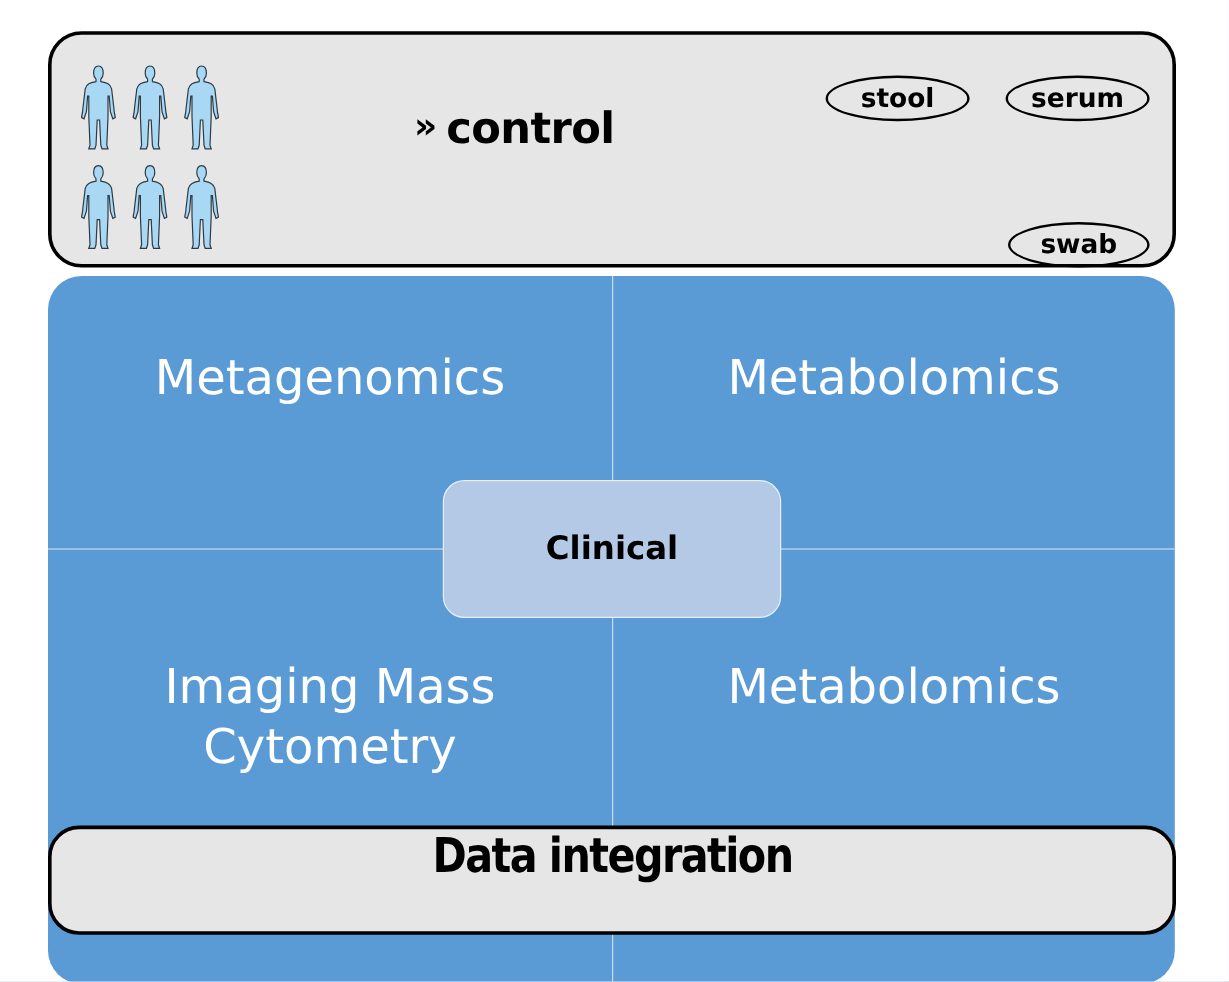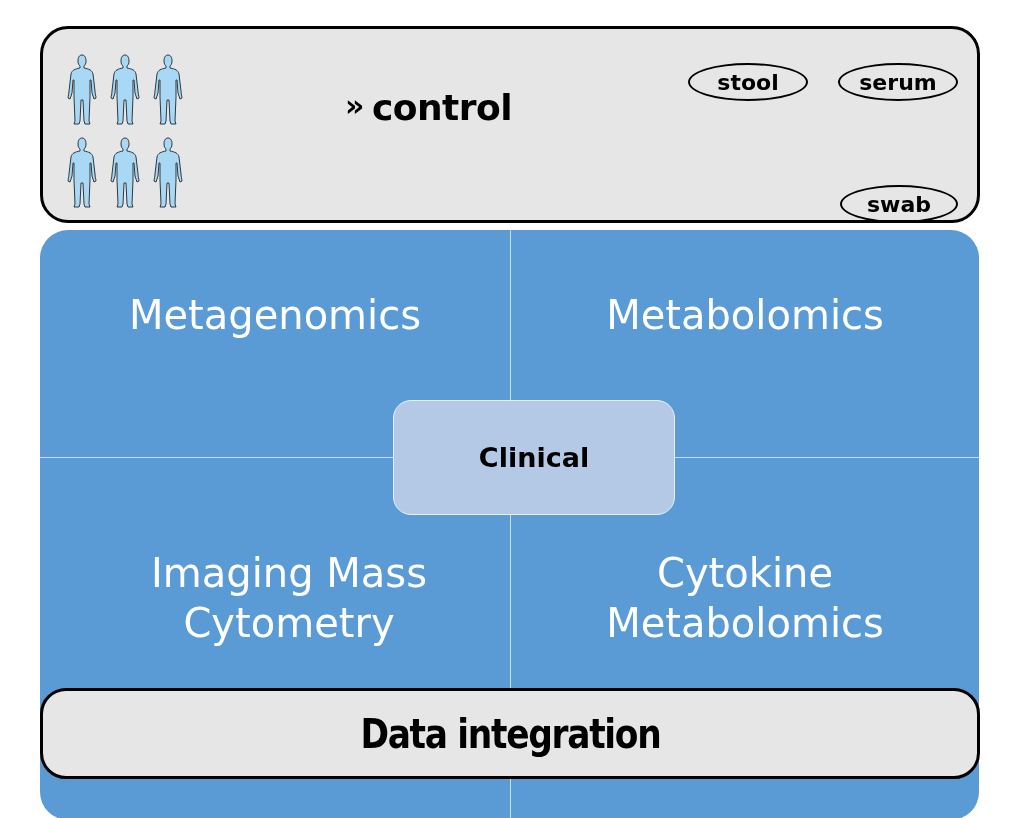--- a/index.html
+++ b/index.html
@@ -8,22 +8,22 @@
   .people { position:absolute; left:22px; top:24px; width:130px; height:150px; }
   .person { position:absolute; width:34px; height:72px; }
   .groups { position:absolute; left:282px; top:48px; }
   .group-line { font-family:"DejaVu Sans", sans-serif; font-weight:bold; font-size:36px; color:#000; line-height:58px; letter-spacing:-0.5px;margin-left:20px; }
   .group-line .chev { font-size:30px; margin-right:8px; vertical-align:4px; }
   .sample { position:absolute; height:38px; border:2px solid #000; border-radius:50%; display:flex; align-items:center; justify-content:center; font-weight:bold; font-size:22px; color:#000; box-sizing:border-box; }
   .panel { position:absolute; left:40px; top:230px; width:939px; height:590px; background:#5b9bd5; border-radius:28px; overflow:hidden; }
   .vdiv { position:absolute; left:470px; top:0; width:1px; height:100%; background:#c5dcf1; }
   .hdiv { position:absolute; left:0; top:227px; width:100%; height:1px; background:#c5dcf1; }
   .quad { position:absolute; width:470px; color:#ffffff; font-size:40px; text-align:center; line-height:50px; }
-  .center-box { position:absolute; left:329px; top:170px; width:280px; height:113px; background:#b4c9e6; border:1px solid #e9f0f9; border-radius:18px; display:flex; flex-direction:column; align-items:center; justify-content:center; font-weight:bold; font-size:27px; color:#000; line-height:34px;margin-left:24px; }
-  .bottom-box { position:absolute; left:40px; top:688px; width:934px; height:85px; background:#e6e6e6; border:3px solid #000; border-radius:26px; display:flex; align-items:center; justify-content:center; }
+  .center-box { position:absolute; left:329px; top:170px; width:280px; height:113px; background:#b4c9e6; border:1px solid #e9f0f9; border-radius:18px; display:flex; flex-direction:column; align-items:center; justify-content:center; font-weight:bold; font-size:27px; color:#000; line-height:34px; }
+  .bottom-box { position:absolute; left:40px; top:688px; width:934px; height:85px; background:#e6e6e6; border:3px solid #000; border-radius:26px; display:flex; justify-content:center; }
   .bottom-label { font-weight:bold; font-size:40px; color:#000; letter-spacing:-1.5px; transform:scaleX(0.86); }
 </style>
 </head>
 <body>
 
 <div class="top-box">
   <div class="people" id="people">
       <div class="person" style="left: 0px; top: 0px;"><svg width="34" height="72" viewBox="0 0 34 72">
           <path d="M17 2 C20 2 21 5 21 8 C21 11 20 12 19 13 L19 15 C24 16 27 17 28 21 L30 38 C30 41 31 43 31 45 L29 46 L27 40 L26 27 L25 27 L25 44 L24 68 L25 71 L20 71 L19 68 L18 47 L16 47 L15 68 L14 71 L9 71 L10 68 L9 44 L9 27 L8 27 L7 40 L5 46 L3 45 C3 43 4 41 4 38 L6 21 C7 17 10 16 15 15 L15 13 C14 12 13 11 13 8 C13 5 14 2 17 2 Z" fill="#a9d8f5" stroke="#2b3a44" stroke-width="1"></path>
         </svg></div>
@@ -58,26 +58,25 @@
 <div class="panel">
   <div class="vdiv"></div>
   <div class="hdiv"></div>
 
   <div class="quad" style="left:0; top:60px;">
     <div>Metagenomics</div>
   </div>
   <div class="quad" style="left:470px; top:60px;">
     <div>Metabolomics</div>
   </div>
-  <div class="quad" style="left:14px; top:318px;">
+  <div class="quad" style="left:0; top:318px;">
     <div>Imaging Mass</div>
     <div>Cytometry</div>
   </div>
   <div class="quad" style="left:470px; top:318px;">
-    <div>Cytokine</div>
     <div>Metabolomics</div>
   </div>
 
   <div class="center-box">
     <div>Clinical</div>
   </div>
 </div>
 
 <div class="bottom-box">
   <div class="bottom-label">Data integration</div>

